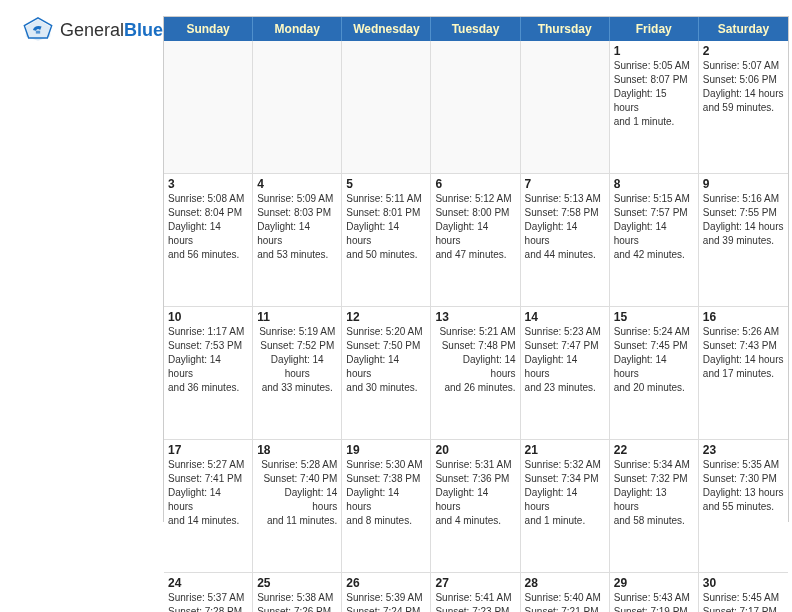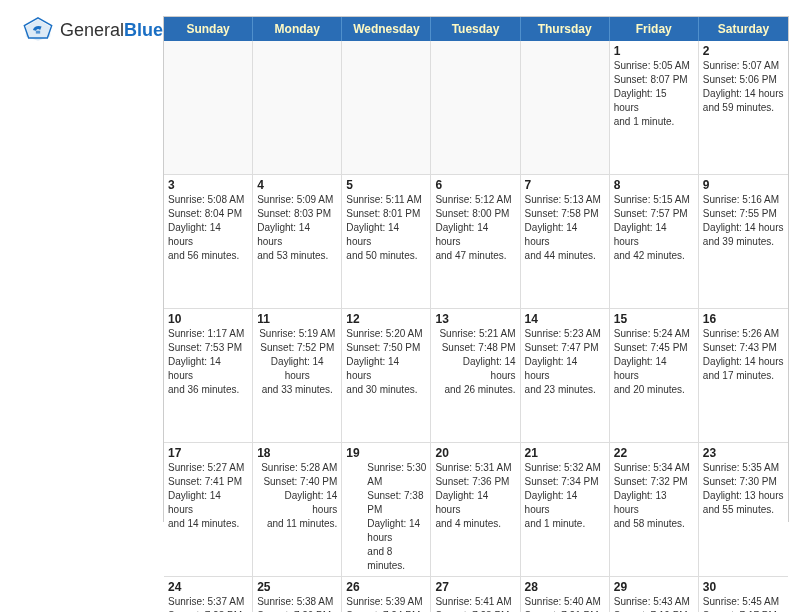--- a/index.html
+++ b/index.html
@@ -258,21 +258,21 @@
         </div>
         <div class="cal-cell">
           <span class="day-number">18</span>
           <div class="day-info" style="white-space: pre-line; text-align: right;">Sunrise: 5:28 AM
 Sunset: 7:40 PM
 Daylight: 14 hours
 and 11 minutes.</div>
         </div>
         <div class="cal-cell">
           <span class="day-number">19</span>
-          <div class="day-info" style="white-space: pre-line; margin-left: 21px;">Sunrise: 5:30 AM
+          <div class="day-info" style="white-space: pre-line;">Sunrise: 5:30 AM
 Sunset: 7:38 PM
 Daylight: 14 hours
 and 8 minutes.</div>
         </div>
         <div class="cal-cell">
           <span class="day-number">20</span>
           <div class="day-info" style="white-space: pre-line;">Sunrise: 5:31 AM
 Sunset: 7:36 PM
 Daylight: 14 hours
 and 4 minutes.</div>

